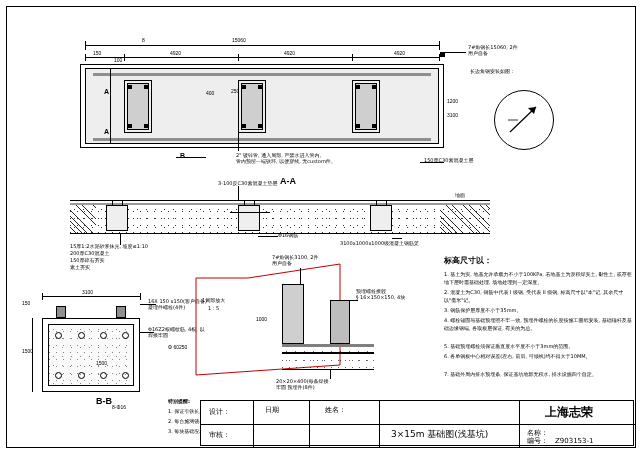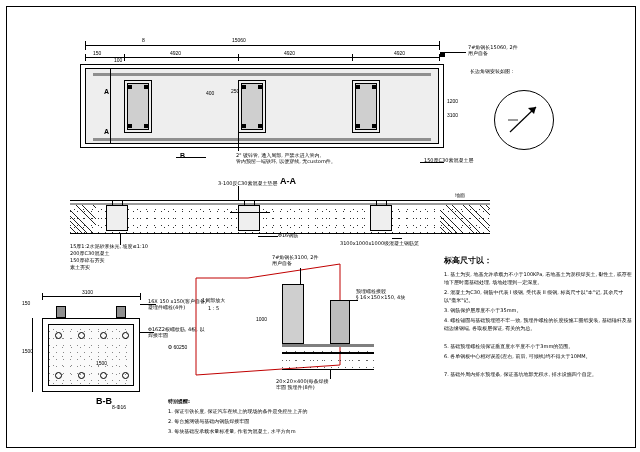--- a/index.html
+++ b/index.html
@@ -247,13 +247,31 @@
     <div class="txt cn t8" style="left:444px;top:256px;">标高尺寸以：</div>
     <div class="txt cn" style="left:444px;top:270px;width:188px;white-space:normal;line-height:8px;">1. 基土为实, 地基允许承载力不小于100KPa, 若地基土为淤积焊实土, 黏性土, 或存在地下层时需基础处理, 场地处理到一定深度。</div>
     <div class="txt cn" style="left:444px;top:288px;width:188px;white-space:normal;line-height:8px;">2. 混凝土为C30, 钢筋中代表 I 级钢, 受代表 II 级钢, 标高尺寸以"本"记, 其余尺寸以"毫米"记。</div>
     <div class="txt cn" style="left:444px;top:306px;width:188px;white-space:normal;line-height:8px;">3. 钢筋保护层厚度不小于35mm。</div>
     <div class="txt cn" style="left:444px;top:316px;width:188px;white-space:normal;line-height:8px;">4. 螺栓锚固与基础预埋照不牢一致, 预埋件螺栓的长度按施工图纸安装, 基础锚杆及基础边缘钢端, 各取板层保证, 有关的为总。</div>
     <div class="txt cn" style="left:444px;top:342px;width:188px;white-space:normal;line-height:8px;">5. 基础预埋螺栓须保证垂直度水平度不小于3mm的范围。</div>
     <div class="txt cn" style="left:444px;top:352px;width:188px;white-space:normal;line-height:8px;">6. 各单钢板中心相对误差(左右, 前后, 可倾线)均不得大于10MM。</div>
     <div class="txt cn" style="left:444px;top:370px;width:188px;white-space:normal;line-height:8px;">7. 基础外周内排水预埋条, 保证基坑地部无积水, 排水设施四个自定。</div>
   </div>
 
+  <div class="tblock" style="left:200px;top:400px;width:434px;height:46px;background:#fff;">
+    <div class="ln vl" style="left:52px;top:0;height:46px;background:#000;"></div>
+    <div class="ln vl" style="left:108px;top:0;height:46px;background:#000;"></div>
+    <div class="ln vl" style="left:178px;top:0;height:46px;background:#000;"></div>
+    <div class="ln vl" style="left:318px;top:0;height:46px;background:#000;"></div>
+    <div class="ln hl" style="left:0;top:23px;width:318px;background:#000;"></div>
+    <div class="ln hl" style="left:318px;top:23px;width:116px;background:#000;"></div>
+
+    <div class="txt cn t7" style="left:8px;top:7px;">设计：</div>
+    <div class="txt cn t7" style="left:8px;top:30px;">审核：</div>
+    <div class="txt cn t7" style="left:64px;top:5px;">日期</div>
+    <div class="txt cn t7" style="left:124px;top:5px;">姓名：</div>
+    <div class="txt cn t9" style="left:190px;top:28px;">3×15m 基础图(浅基坑)</div>
+    <div class="txt cn t12 b" style="left:344px;top:5px;">上海志荣</div>
+    <div class="txt cn t7" style="left:326px;top:28px;">名称：</div>
+    <div class="txt cn t7" style="left:326px;top:36px;">编号：</div>
+    <div class="txt cn t7" style="left:354px;top:36px;">Z903153-1</div>
+  </div>
 </div>
 
 </body></html>

